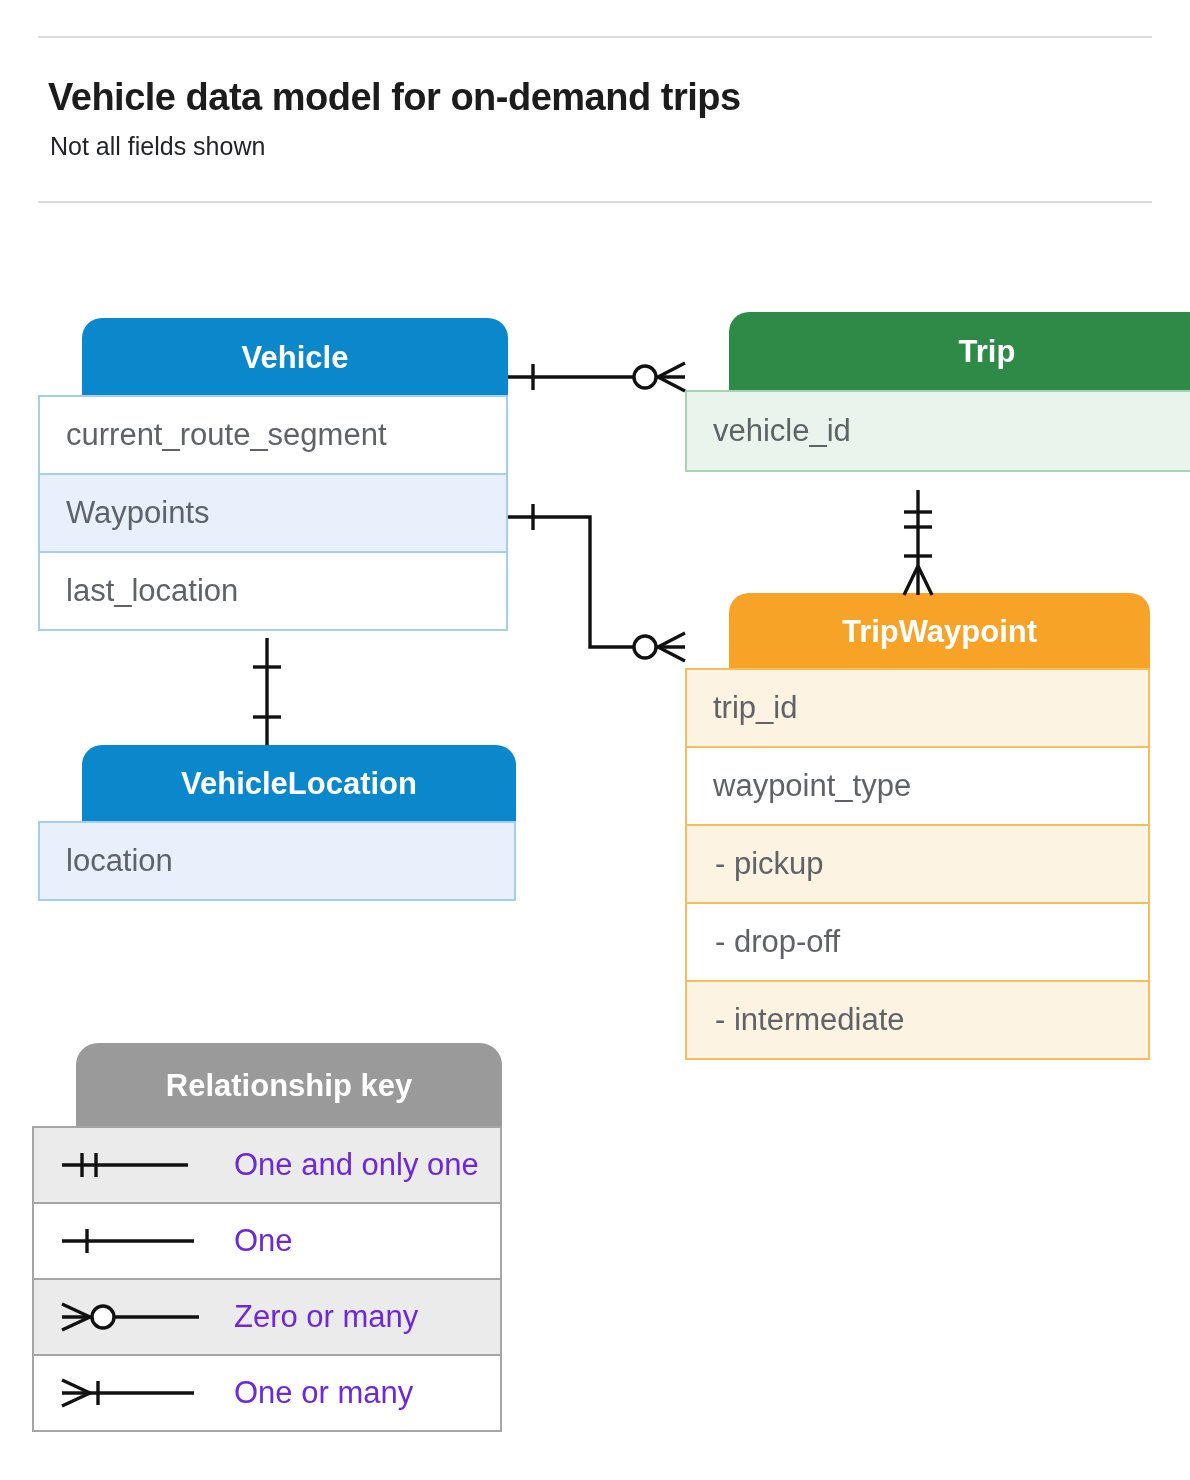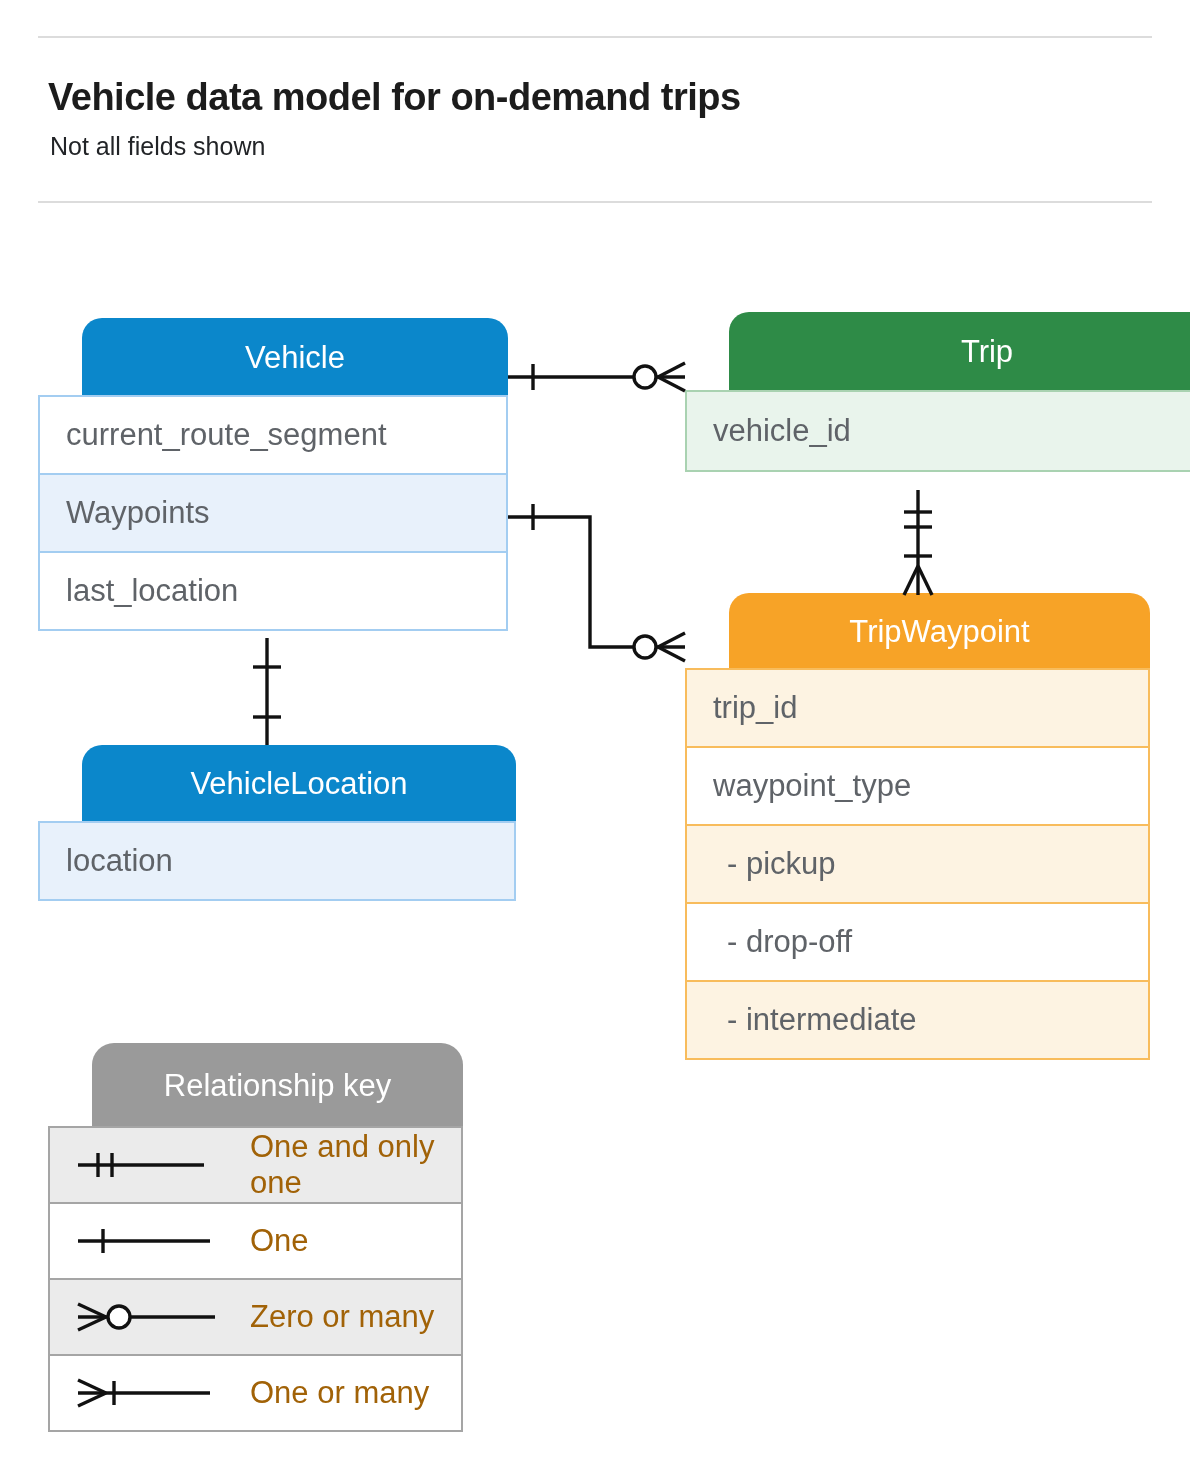--- a/index.html
+++ b/index.html
@@ -12,21 +12,21 @@
   #divider-bottom{top:201px;}
   .page-title{
     position:absolute;left:48px;top:76px;font-size:38px;font-weight:bold;
     color:#1c1c1c;letter-spacing:-0.5px;
   }
   .page-subtitle{position:absolute;left:50px;top:132px;font-size:25px;color:#222427;}
 
   .entity{position:absolute;box-sizing:border-box;}
   .entity-header{
     box-sizing:border-box;display:flex;align-items:center;justify-content:center;
-    border-radius:20px 20px 0 0;color:#ffffff;font-weight:normal;font-size:31px;margin-left:44px;
+    border-radius:20px 20px 0 0;color:#ffffff;font-weight:bold;font-size:31px;margin-left:44px;
   }
   .erow{
     box-sizing:border-box;height:80px;display:flex;align-items:center;
     padding:0 26px;font-size:31px;color:#5f6368;background:#ffffff;
     border:2px solid transparent;margin-top:-2px;
   }
   .erow:first-of-type{margin-top:0;}
 
   
   .blue .entity-header{background:#0b87cb;height:79px;}
@@ -35,25 +35,25 @@
 
   
   .green .entity-header{background:#2e8b47;height:80px;}
   .green .erow{border-color:#a9d2b1;height:82px;}
   .green .tint{background:#e9f4ec;}
 
   
   .orange .entity-header{background:#f7a327;height:77px;}
   .orange .erow{border-color:#f8bc5c;}
   .orange .tint{background:#fdf3e2;}
-  .erow.indent{padding-left:40px;}
+  .erow.indent{padding-left:28px;}
 
   
   .graykey .entity-header{background:#9a9a9a;height:85px;border-radius:22px 22px 0 0;}
-  .graykey .erow{border-color:#a5a5a5;height:78px;color:#a16207;padding:0 0 0 20px;}
+  .graykey .erow{border-color:#a5a5a5;height:78px;color:#6d28d9;padding:0 0 0 20px;}
   .graykey .tint{background:#ebebeb;}
   .legend-symbol{flex:0 0 158px;height:48px;}
   .legend-label{margin-left:22px;}
 
   #connector-layer{position:absolute;left:0;top:0;z-index:5;pointer-events:none;}
   .entity{z-index:2;}
 </style>
 </head>
 <body>
 
@@ -111,21 +111,21 @@
 
   <div class="entity blue" style="left:38px;top:745px;width:478px;">
     <div class="entity-header" style="height:78px;">
       <span>VehicleLocation</span>
     </div>
     <div class="erow tint">
       <span>location</span>
     </div>
   </div>
 
-  <div class="entity graykey" style="left:48px;top:1043px;width:415px;">
+  <div class="entity graykey" style="left:32px;top:1043px;width:470px;">
     <div class="entity-header">
       <span>Relationship key</span>
     </div>
     <div class="erow tint">
       <svg class="legend-symbol" viewBox="0 0 158 48">
         <g stroke="#111" stroke-width="3.4" fill="none">
           <line x1="8" y1="24" x2="134" y2="24"></line>
           <line x1="28" y1="12" x2="28" y2="36"></line>
           <line x1="42" y1="12" x2="42" y2="36"></line>
         </g>

